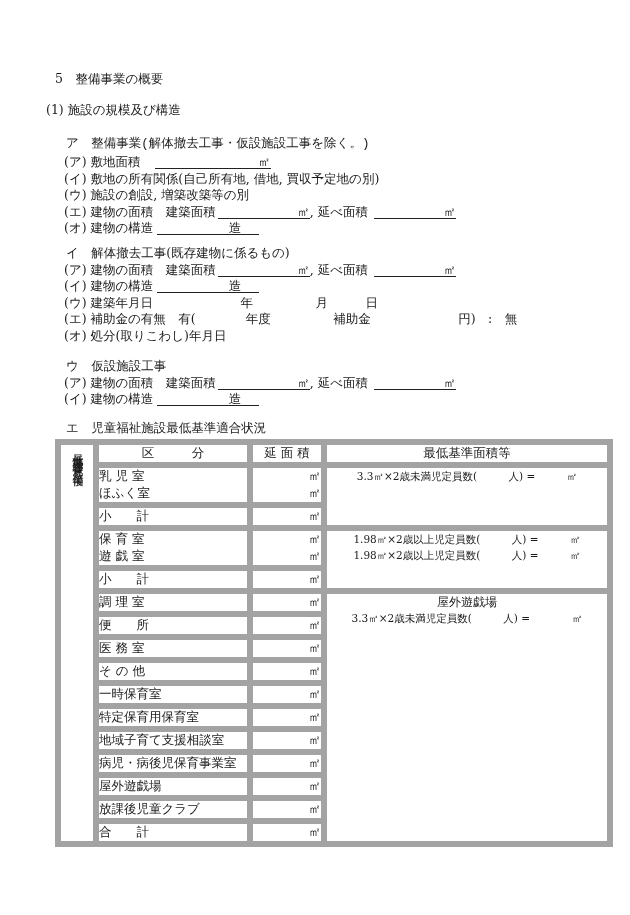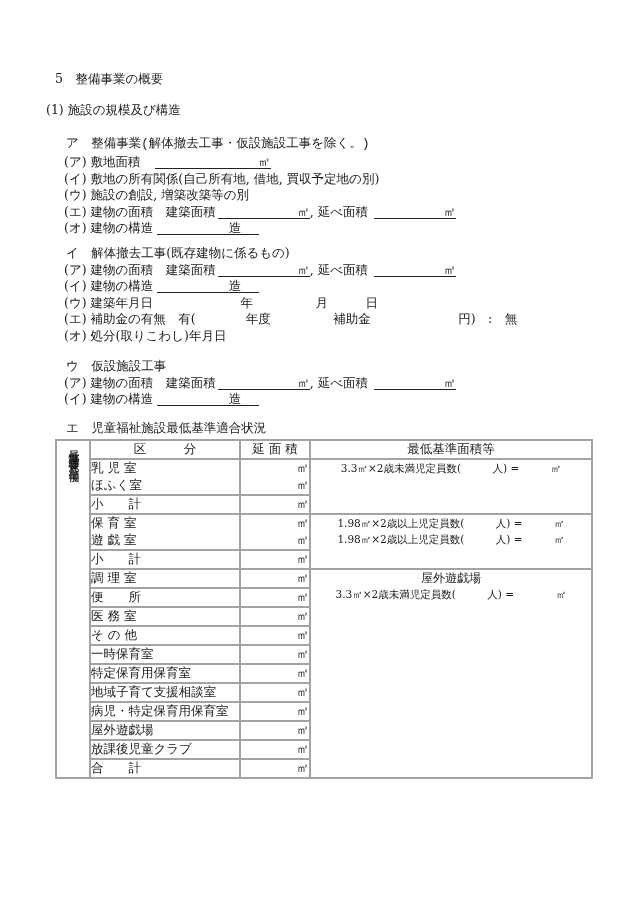--- a/index.html
+++ b/index.html
@@ -13,21 +13,21 @@
   .u-site{width:116px;margin-left:14px;}
   .u-b1{width:92px;margin-left:2px;}
   .u-b2{width:82px;margin-left:6px;}
   .u-zou{width:102px;margin-left:4px;padding-right:18px;}
   table.std{
     position:absolute;left:55px;top:439px;
     border-collapse:collapse;table-layout:fixed;
     width:529px;
   }
   table.std td,table.std th{
-    border:2px solid #a3a3a3;padding:0;font-weight:normal;
+    border:6px solid #a3a3a3;padding:0;font-weight:normal;
     font-size:12.5px;overflow:hidden;
   }
   table.std tr{height:16.6px;}
   td.side{
     width:32px;vertical-align:top;text-align:center;padding-top:5px;
   }
   td.side span{
     writing-mode:vertical-rl;font-size:11px;letter-spacing:1.5px;line-height:32px;
   }
   th.c1{width:148px;text-align:center;white-space:pre;}
@@ -124,21 +124,21 @@
   </tr>
   <tr>
     <td class="name">特定保育用保育室</td>
     <td class="unit">㎡</td>
   </tr>
   <tr>
     <td class="name">地域子育て支援相談室</td>
     <td class="unit">㎡</td>
   </tr>
   <tr>
-    <td class="name">病児・特定保育用保育室</td>
+    <td class="name">病児・病後児保育事業室</td>
     <td class="unit">㎡</td>
   </tr>
   <tr>
     <td class="name">屋外遊戯場</td>
     <td class="unit">㎡</td>
   </tr>
   <tr>
     <td class="name">放課後児童クラブ</td>
     <td class="unit">㎡</td>
   </tr>

